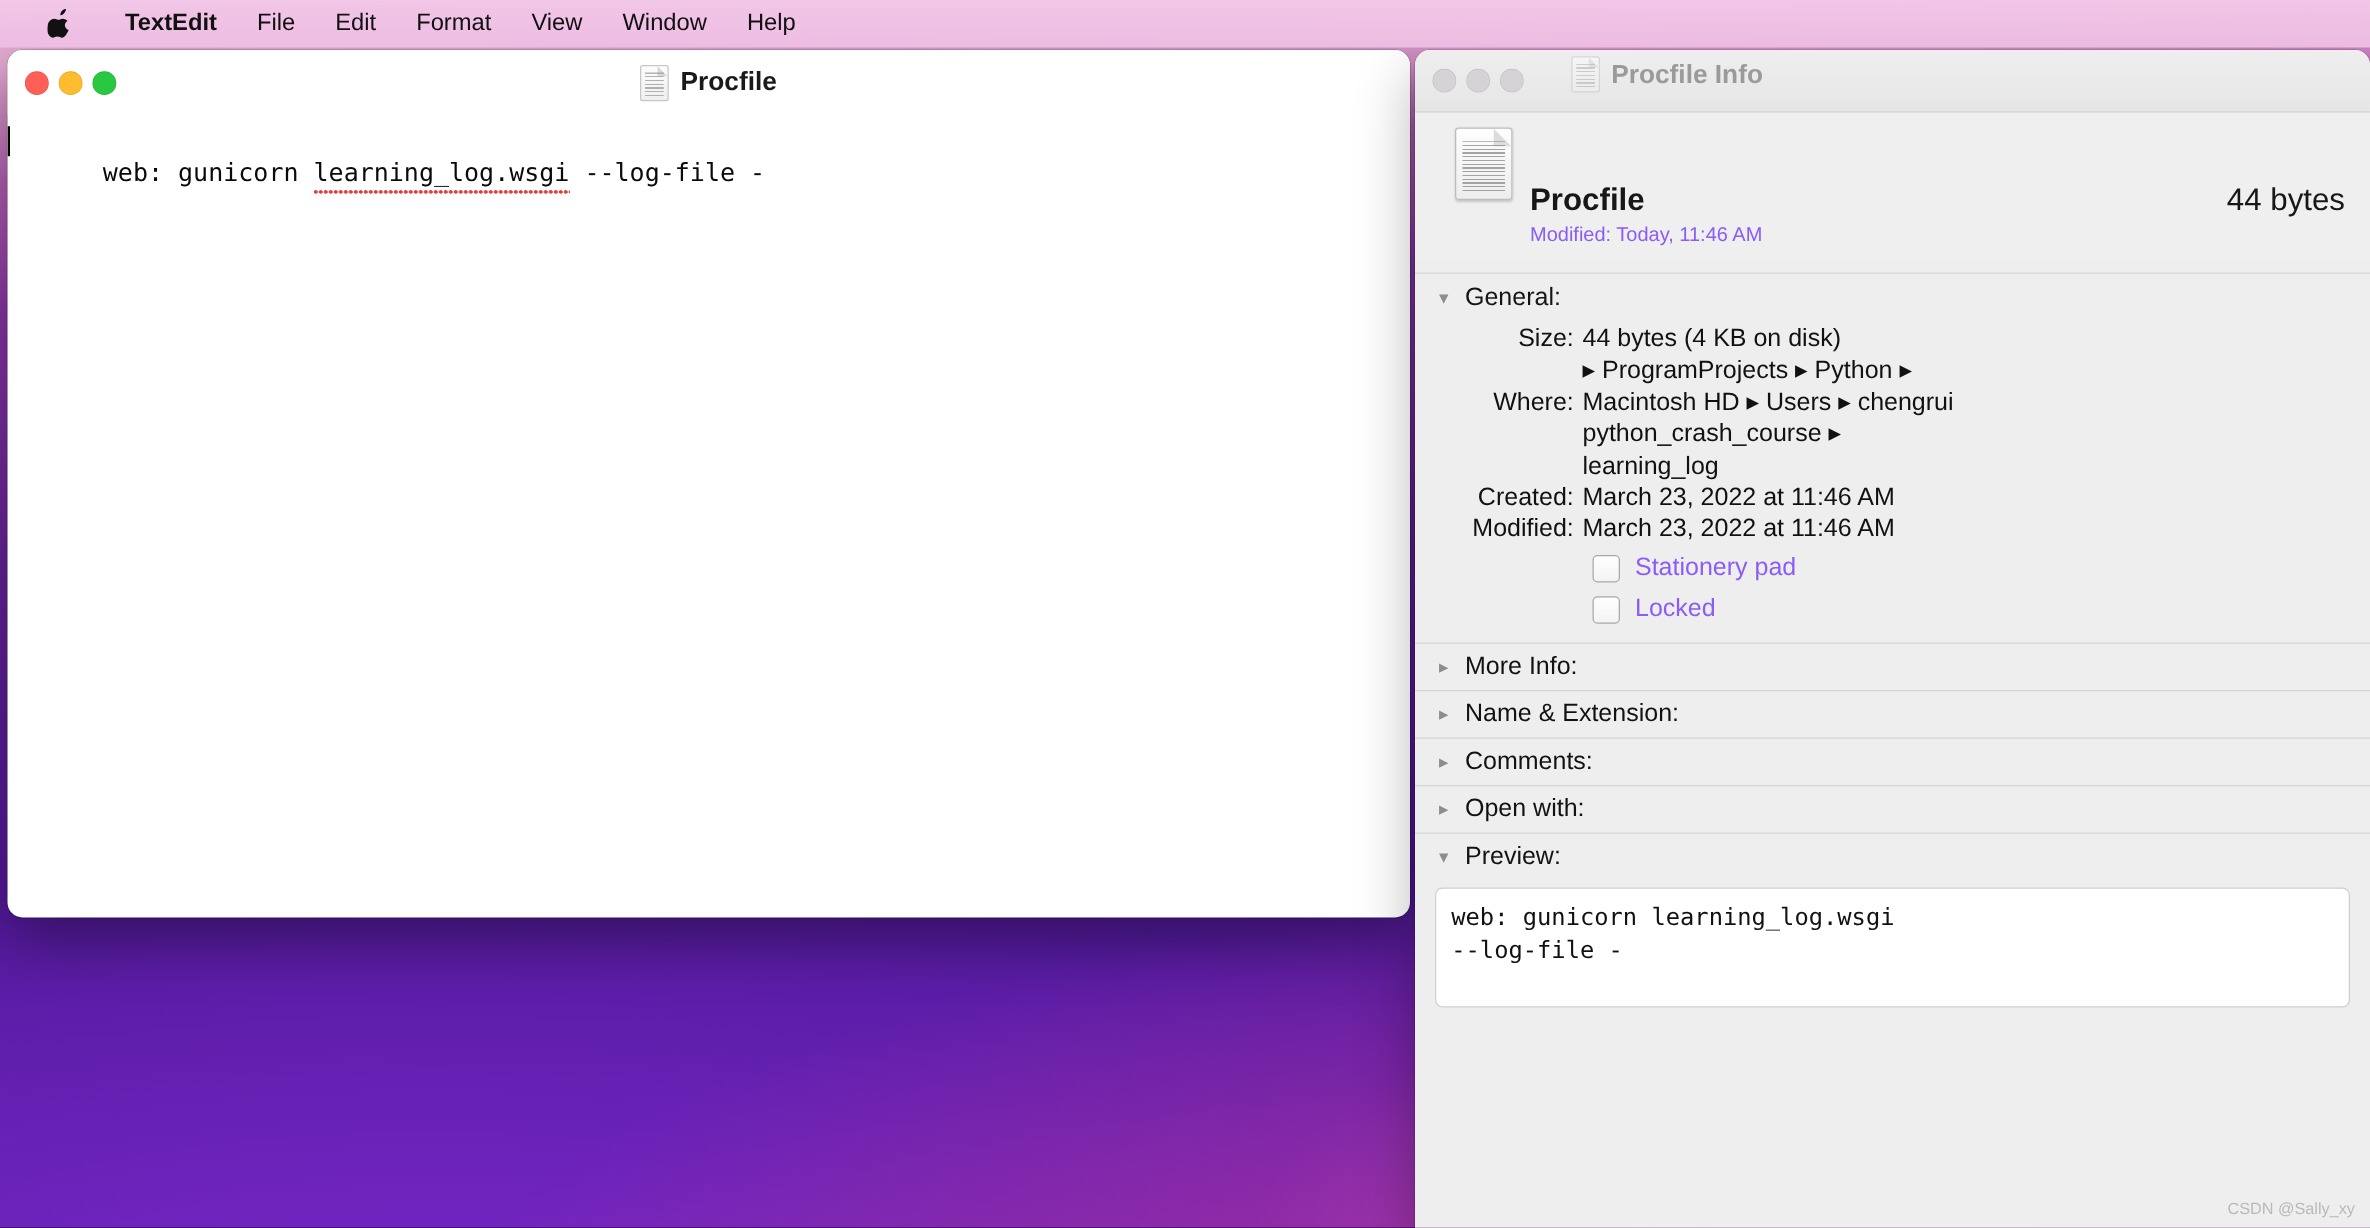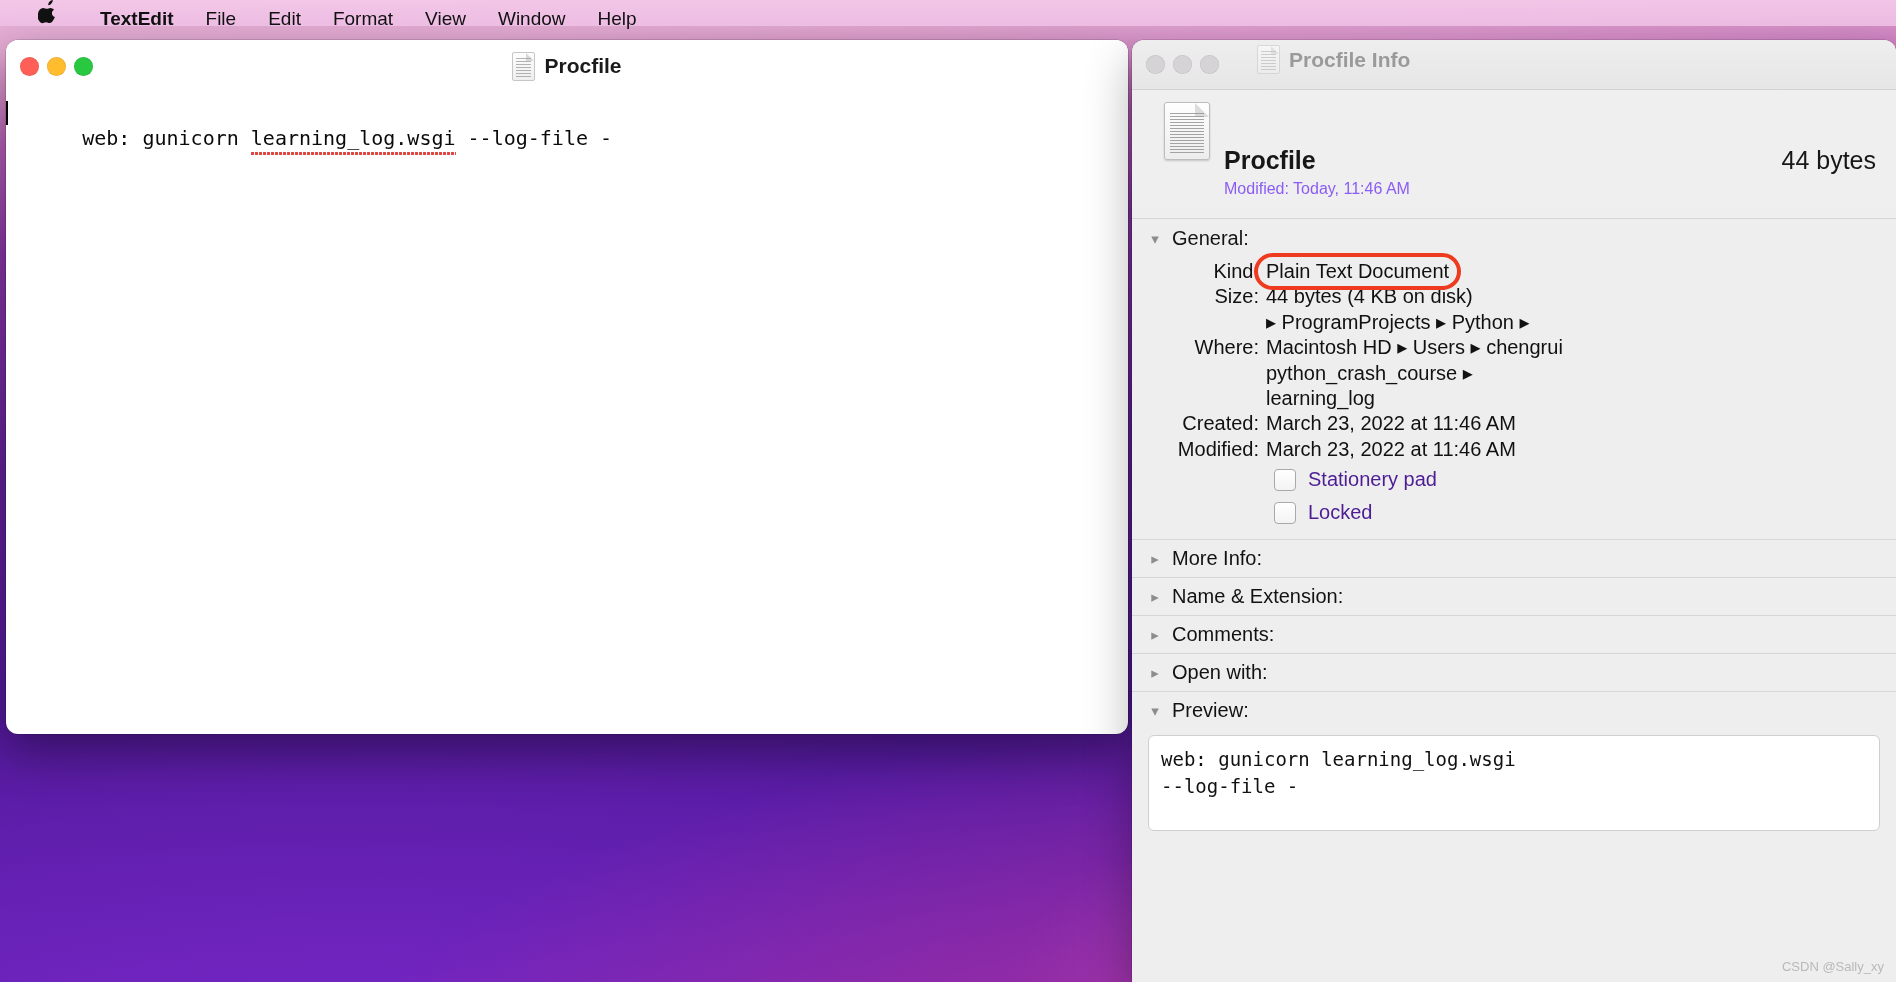--- a/index.html
+++ b/index.html
@@ -19,24 +19,24 @@
       linear-gradient(178deg, #e9b6d8 0%, #e3a9d2 5%, #d48cc6 9%, #b55fb6 14%, #8a36a8 24%, #63219a 45%, #52199a 70%, #5a1fae 100%);
   }
   #desktop::after{
     content:"";
     position:absolute; left:0; right:0; bottom:0; height:300px;
     background:radial-gradient(ellipse 70% 130% at 95% 100%, rgba(220,110,200,.55) 0%, rgba(180,60,180,0) 60%);
   }
 
   
   #menubar {
-    position:absolute; top:0; left:0; width:1896px; height:26px;
+    position:absolute; top:0; left:0; width:1896px; height:38px;
     background:linear-gradient(180deg, rgba(243,200,232,.93) 0%, rgba(238,190,228,.93) 100%);
     backdrop-filter:blur(18px);
-    display:flex; align-items:flex-start;
+    display:flex; align-items:center;
     padding:0 16px;
     font-size:19px;
     color:#111;
     z-index:30;
   }
   #menubar .apple { margin:0 26px 0 22px; display:flex; align-items:center; }
   #menubar .mi { padding:0 16px; white-space:nowrap; line-height:38px; }
   #menubar .mi.app { font-weight:bold; }
 
   
@@ -179,21 +179,21 @@
   .kv .v{ flex:1; }
   .kv.cont .k{ visibility:hidden; }
 
   #kind-row{ position:relative; display:inline-flex; }
   #kind-oval{
     position:absolute; left:-12px; top:-7px; right:-12px; bottom:-7px;
     border:4px solid #ee3b1f; border-radius:24px;
     pointer-events:none;
   }
 
-  .checkrow{ display:flex; align-items:center; gap:12px; padding:5px 0 5px 118px; font-size:20px; color:#4c1d95; }
+  .checkrow{ display:flex; align-items:flex-end; gap:12px; padding:5px 0 5px 118px; font-size:20px; color:#8b5cf6; }
   .cbox{ width:22px; height:22px; border:1px solid #a9a9a9; border-radius:4px; background:linear-gradient(180deg,#fff,#f3f3f3); flex:none; }
 
   .collapse-row{
     border-top:1px solid #d6d6d6;
     display:flex; align-items:center; gap:10px;
     padding:7px 16px;
     font-size:20px; color:#121212;
   }
 
   #preview-box{
@@ -289,29 +289,20 @@
 
     <div class="sep"></div>
 
     <div class="section-head">
       <span class="tri">▾</span>
       <span>General:</span>
     </div>
 
     <div id="general-body">
       <div class="kv">
-        <span class="k">Kind:</span>
-        <span class="v">
-          <span id="kind-row">
-            <span id="kind-oval"></span>
-            <span>Plain Text Document</span>
-          </span>
-        </span>
-      </div>
-      <div class="kv">
         <span class="k">Size:</span>
         <span class="v">44 bytes (4 KB on disk)</span>
       </div>
       <div class="kv cont">
         <span class="k">&nbsp;</span>
         <span class="v">▸ ProgramProjects ▸ Python ▸</span>
       </div>
       <div class="kv">
         <span class="k">Where:</span>
         <span class="v">Macintosh HD ▸ Users ▸ chengrui</span>

